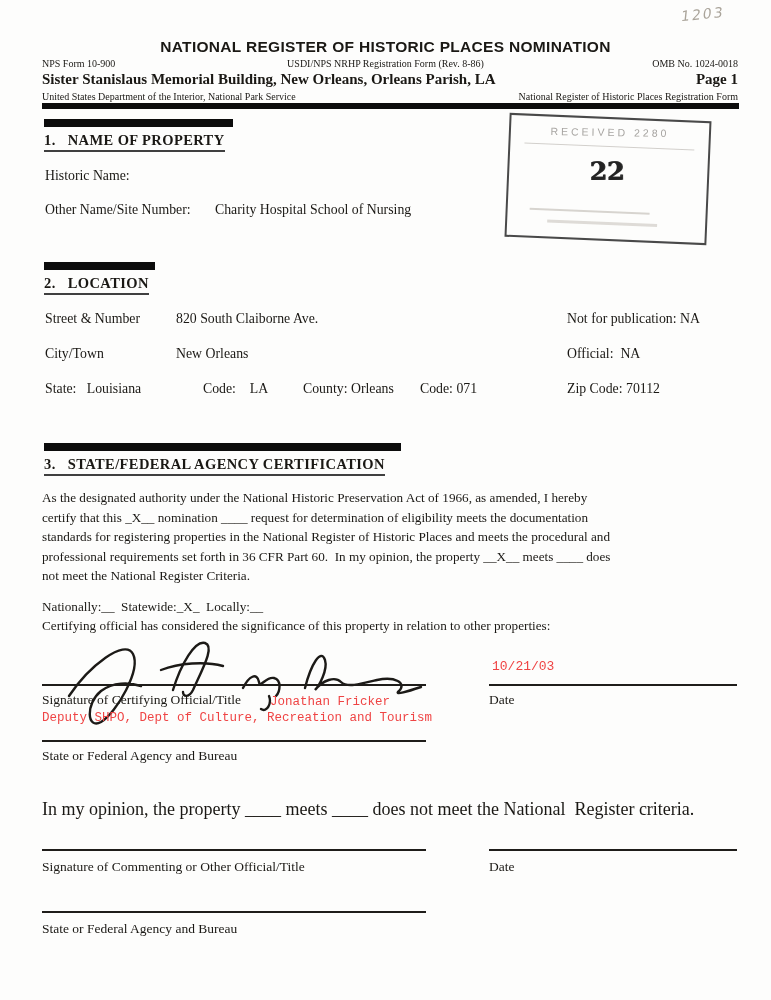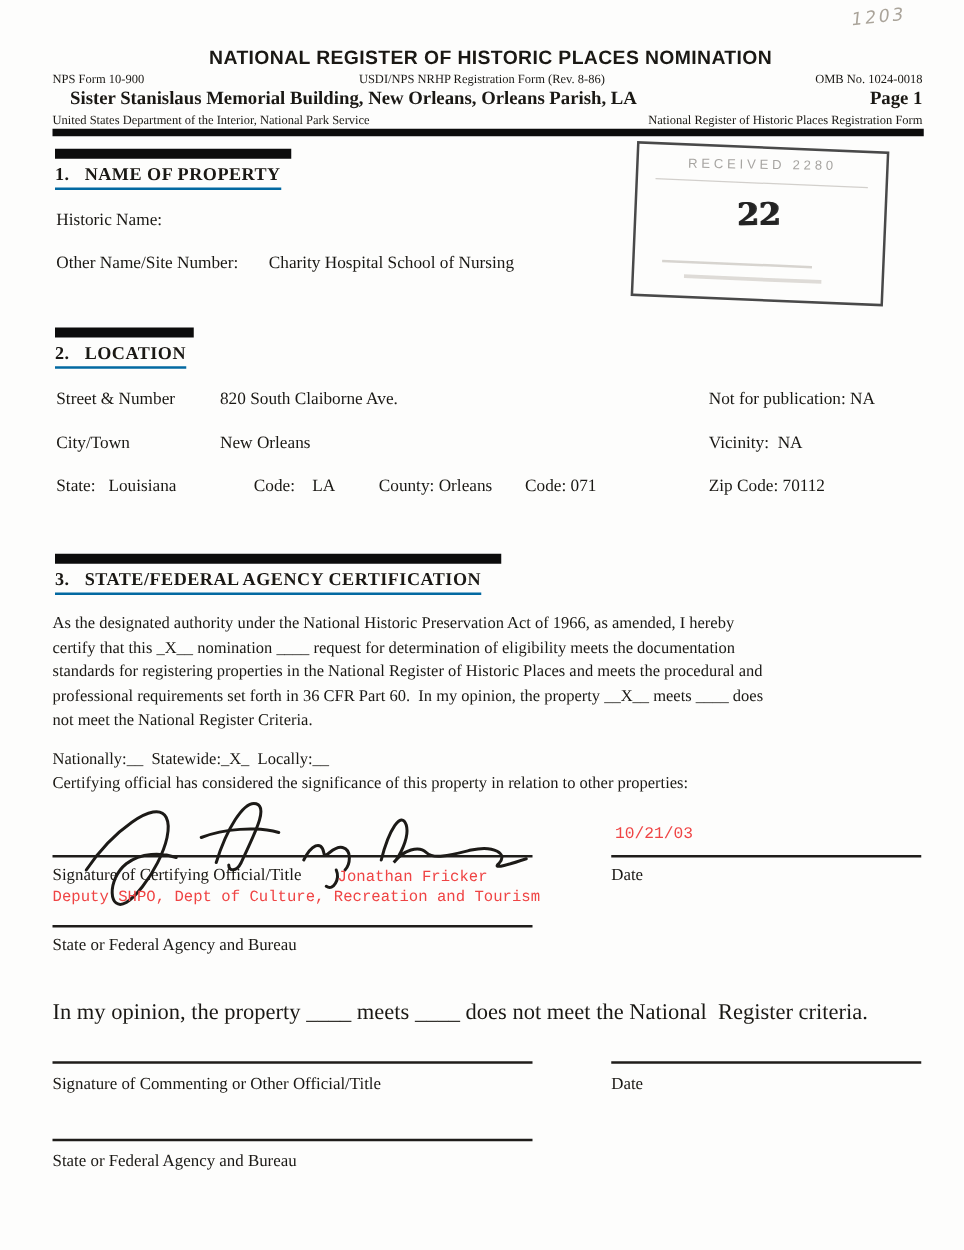--- a/index.html
+++ b/index.html
@@ -2,25 +2,25 @@
 <html><head>
 <meta charset="utf-8">
 <style>
   html,body{margin:0;padding:0;background:#ffffff;}
   #page{position:relative;width:771px;height:1000px;background:#fdfdfc;overflow:hidden;
         color:#1a1814;font-family:"Liberation Serif","DejaVu Serif",serif;}
   .abs{position:absolute;}
   .sans{font-family:"Liberation Sans","DejaVu Sans",sans-serif;}
   .mono{font-family:"Liberation Mono","DejaVu Sans Mono",monospace;}
   .pre{white-space:pre;}
-  .b{font-weight:bold;padding-left:14px;}
+  .b{font-weight:bold;}
   .sm{font-size:10px;}
   .body-txt{font-size:13.8px;text-align:right;}
   .bar{background:#0c0c0c;height:8px;}
-  .sec-head{font-weight:bold;font-size:14.5px;letter-spacing:.4px;border-bottom:2px solid #0369a1;padding-bottom:1px;}
+  .sec-head{font-weight:bold;font-size:14.5px;letter-spacing:.4px;border-bottom:2px solid #404040;padding-bottom:1px;}
   .hline{border-top:2px solid #1f1d1a;height:0;}
   .para-line{font-size:13.2px;line-height:19.6px;white-space:pre;}
   .consider-line{font-size:13.2px;line-height:18.5px;white-space:pre;}
   .label13{font-size:13.5px;}
   .typed{font-size:12.5px;color:#ef4444;}
   #stamp{left:507px;top:117px;width:198px;height:120px;border:2px solid #3a3a3a;
          transform:rotate(2.4deg);opacity:.92;}
   #stamp .recv{position:absolute;top:7px;left:0;right:0;text-align:center;
          font-size:10.5px;letter-spacing:3px;color:#8f8c88;transform:rotate(-1.5deg);
          font-family:"Liberation Sans","DejaVu Sans",sans-serif;opacity:.85;}
@@ -73,21 +73,21 @@
 
   <div class="abs bar" style="left:44px;top:262px;width:111px;"></div>
   <div class="abs sec-head pre" style="left:44px;top:275px;">2.   LOCATION</div>
 
   <div class="abs body-txt" style="left:45px;top:311px;">Street &amp; Number</div>
   <div class="abs body-txt" style="left:176px;top:311px;">820 South Claiborne Ave.</div>
   <div class="abs body-txt" style="left:567px;top:311px;">Not for publication: NA</div>
 
   <div class="abs body-txt" style="left:45px;top:346px;">City/Town</div>
   <div class="abs body-txt" style="left:176px;top:346px;">New Orleans</div>
-  <div class="abs body-txt pre" style="left:567px;top:346px;">Vicinity:  NA</div>
+  <div class="abs body-txt pre" style="left:567px;top:346px;">Official:  NA</div>
 
   <div class="abs body-txt pre" style="left:45px;top:381px;">State:   Louisiana</div>
   <div class="abs body-txt pre" style="left:203px;top:381px;">Code:    LA</div>
   <div class="abs body-txt" style="left:303px;top:381px;">County: Orleans</div>
   <div class="abs body-txt" style="left:420px;top:381px;">Code: 071</div>
   <div class="abs body-txt" style="left:567px;top:381px;">Zip Code: 70112</div>
 
   <div class="abs bar" style="left:44px;top:443px;width:357px;"></div>
   <div class="abs sec-head pre" style="left:44px;top:456px;">3.   STATE/FEDERAL AGENCY CERTIFICATION</div>
 

